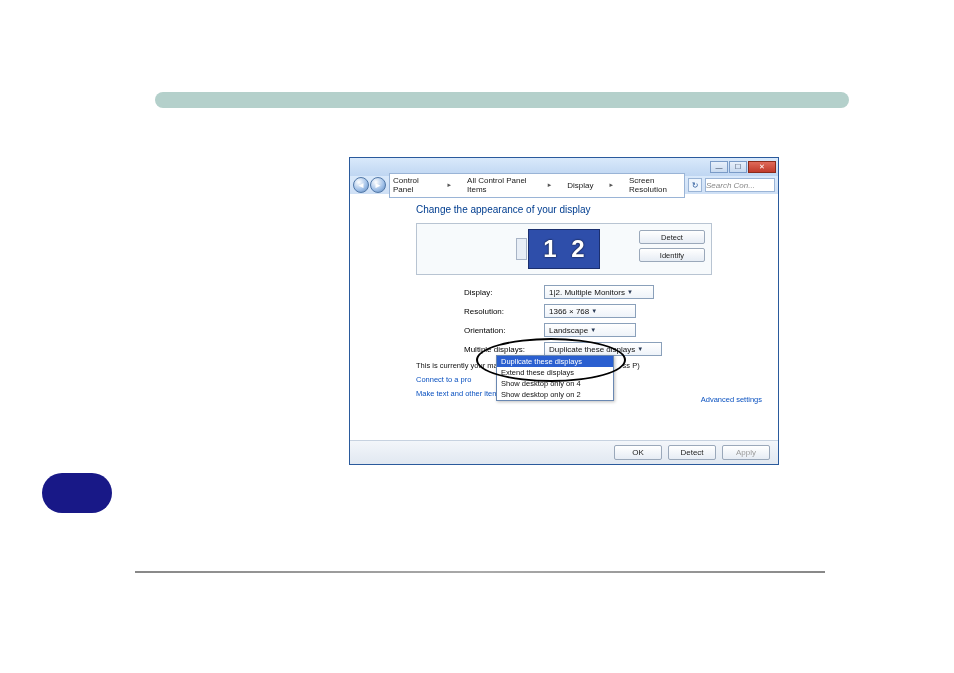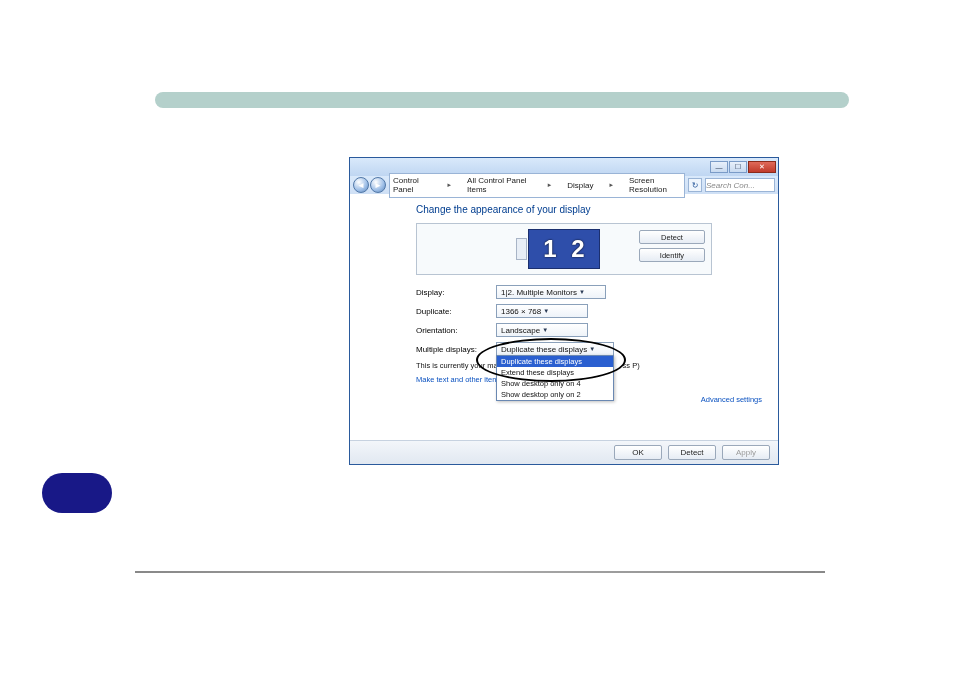--- a/index.html
+++ b/index.html
@@ -37,21 +37,21 @@
     width: 296px; height: 52px; border: 1px solid #b8c4d2; background:#f7fafc;
     margin-bottom: 10px; position:relative; display:flex; align-items:center; justify-content:center;
   }
   .monitors { width:72px; height:40px; background:#2e4eaa; border:1px solid #1b2f6e; position:relative; display:flex; align-items:center; justify-content:center; gap:0; }
   .mini { position:absolute; left:-13px; top:8px; width:11px; height:22px; background:#e8eef6; border:1px solid #a8b4c6; }
   .mnum { font-family:Arial; font-weight:bold; color:#fff; font-size:24px; text-shadow:0 0 2px #000; width:28px; text-align:center; position:relative; }
   .sidebtns { position:absolute; right:6px; top:6px; display:flex; flex-direction:column; gap:4px; }
   .winbtn { min-width:42px; height:14px; border:1px solid #9aa8ba; background:linear-gradient(#fff,#e6ecf4); font-size:7.5px; display:flex;align-items:center;justify-content:center; padding:0 20px; border-radius:2px; color:#222; }
 
   .formrow { display:flex; align-items:center; margin-bottom:5px; }
-  .flabel { width:80px; color:#000; text-decoration: underline dotted transparent; }
+  .flabel { width:80px; color:#000; text-decoration: underline dotted transparent; margin-left: 48px; }
   .combo { height:14px; border:1px solid #8aa0ba; background:linear-gradient(#fff,#eef3f9); display:flex; align-items:center; padding:0 2px 0 4px; color:#111; }
   .combo .arrow { width:10px; text-align:center; color:#2a3a55; font-size:6px;}
   .combo.w110 { width:110px; }
   .combo.w78 { width:92px; }
 
   .multi-row { position:relative; }
   .dropdown {
     position:absolute; left:80px; top:13px; width:118px; background:#fff; border:1px solid #6a88b2; z-index:5;
     box-shadow: 1px 1px 3px rgba(0,0,0,.25);
   }
@@ -125,21 +125,21 @@
 
     <div class="formrow">
       <div class="flabel">Display:</div>
       <div class="combo w110">
         <span>1|2. Multiple Monitors</span>
         <span class="arrow">▼</span>
       </div>
     </div>
 
     <div class="formrow">
-      <div class="flabel">Duplicate:</div>
+      <div class="flabel">Resolution:</div>
       <div class="combo w78">
         <span>1366 × 768</span>
         <span class="arrow">▼</span>
       </div>
     </div>
 
     <div class="formrow">
       <div class="flabel">Orientation:</div>
       <div class="combo w78">
         <span>Landscape</span>
@@ -160,20 +160,21 @@
         <div>Show desktop only on 2</div>
       </div>
       <div class="circ-annot"></div>
     </div>
 
     <div class="notice">
       <span>This is currently your main display.</span>
       <span style="margin-left:90px;">ss P)</span>
     </div>
 
+    <div class="linkrow">Connect to a pro</div>
     <div class="linkrow">Make text and other items larger or smaller</div>
 
     <div class="adv">Advanced settings</div>
   </div>
 
   <div class="footer">
     <div class="fbtn">OK</div>
     <div class="fbtn">Detect</div>
     <div class="fbtn disabled">Apply</div>
   </div>

